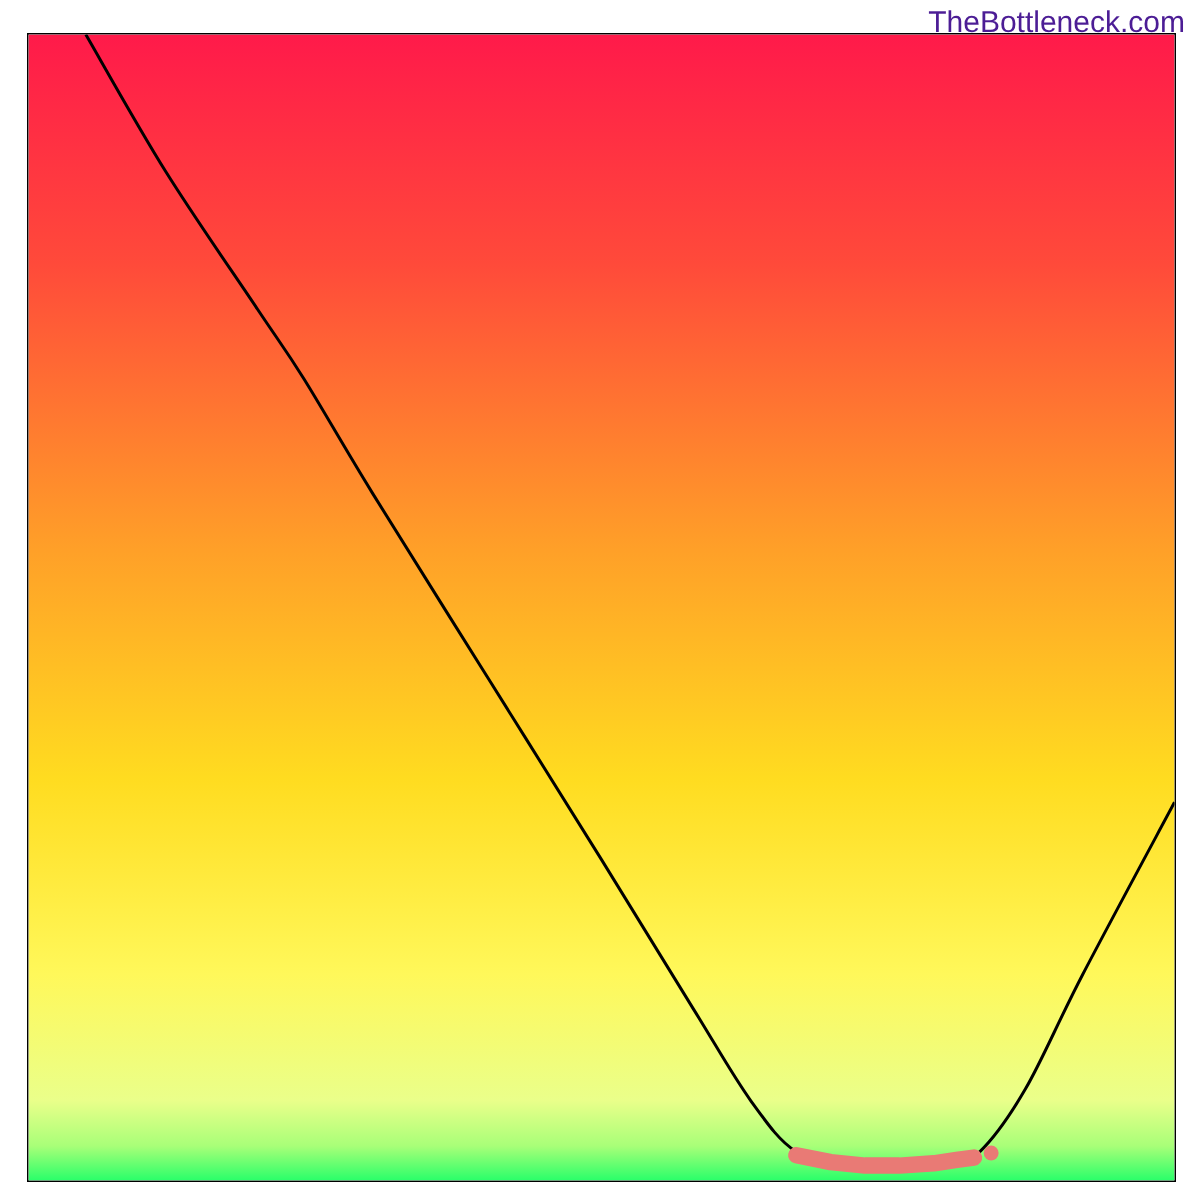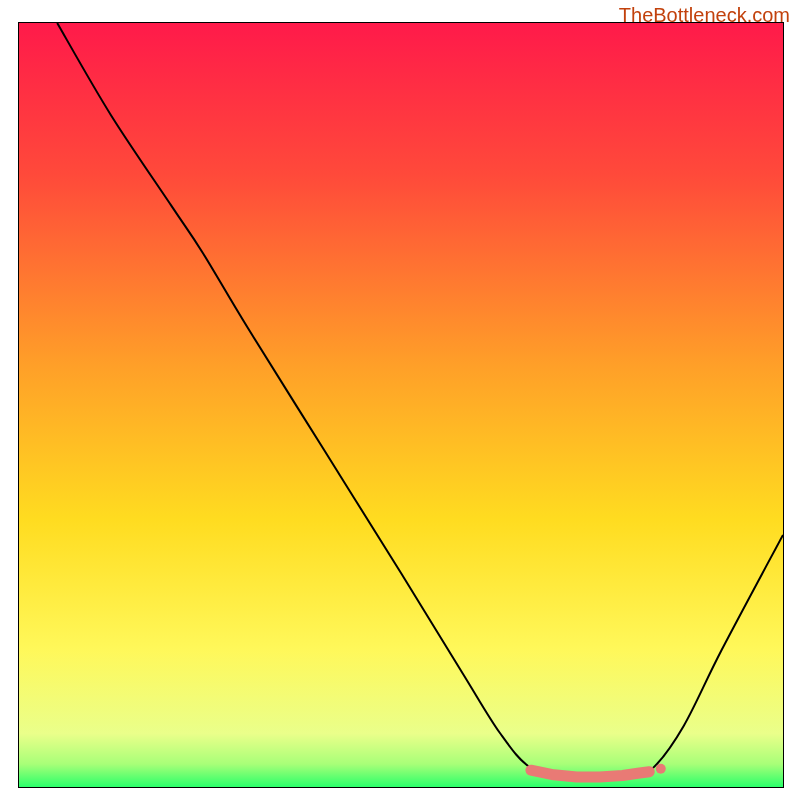--- a/index.html
+++ b/index.html
@@ -8,21 +8,21 @@
     width: 800px;
     height: 800px;
     background: #ffffff;
     font-family: Arial, sans-serif;
     position: relative;
   }
   .watermark {
     position: absolute;
     top: 4px;
     right: 10px;
-    color: #c2410c;
+    color: #4c1d95;
     font-size: 20px;
     z-index: 10;
   }
   .chart-area {
     position: absolute;
     left: 18px;
     top: 22px;
     width: 766px;
     height: 766px;
     border: 1px solid #000;

